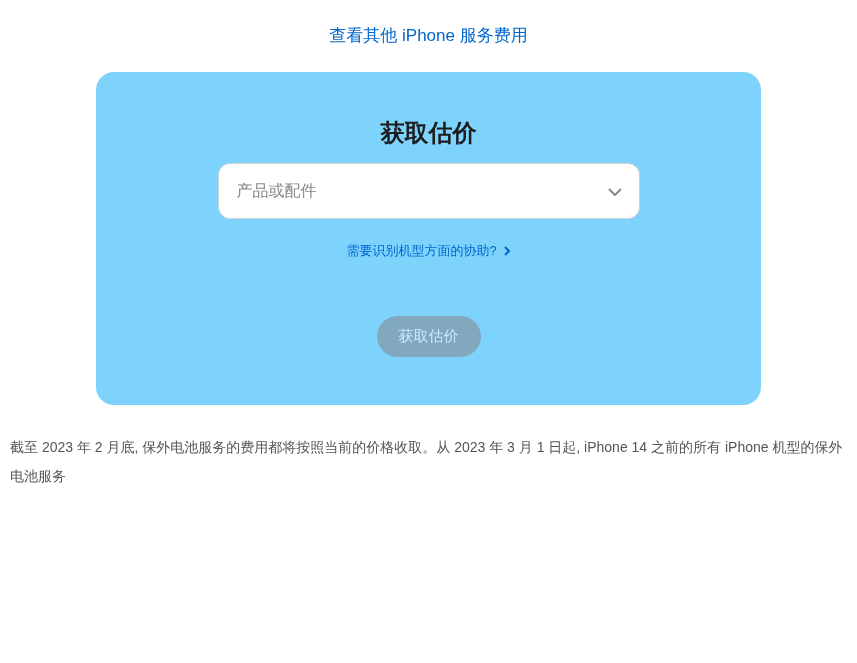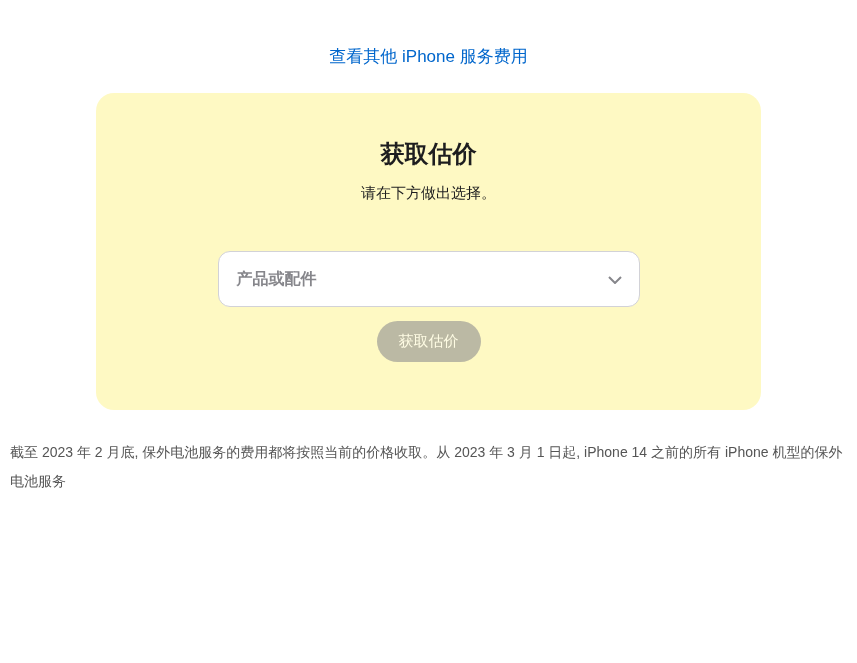--- a/index.html
+++ b/index.html
@@ -9,51 +9,50 @@
     }
     body {
       font-family: -apple-system, BlinkMacSystemFont, "Segoe UI", "Helvetica Neue", Arial, sans-serif;
       background: #fff;
       width: 857px;
       height: 663px;
       position: relative;
     }
     .top-link {
       text-align: center;
-      padding: 45px 0 25px 0;
+      padding: 24px 0 25px 0;
     }
     .top-link a {
       color: #0066cc;
       text-decoration: none;
       font-size: 17px;
     }
     .card {
-      background: #fef9c3;
+      background: #7dd3fc;
       border-radius: 18px;
       width: 665px;
       margin: 0 auto;
       padding: 45px 40px 48px 40px;
       text-align: center;
     }
     .card-title {
       font-size: 24px;
       font-weight: 600;
       color: #1d1d1f;
       margin-bottom: 14px;
     }
     .card-subtitle {
       font-size: 15px;
       color: #1d1d1f;
       margin-bottom: 48px;
     }
     .select-wrapper {
       position: relative;
       width: 422px;
-      margin: 0 auto 14px auto;
-      font-weight: bold;
+      margin: 0 auto 22px auto;
     }
     .select-input {
       width: 100%;
       height: 56px;
       border: 1px solid #d2d2d7;
       border-radius: 12px;
       background: #fff;
       padding: 0 45px 0 18px;
       font-size: 16px;
       color: #86868b;
@@ -119,32 +118,41 @@
   </style>
 </head>
 <body>
 
 <div class="top-link">
   <a href="#">查看其他 iPhone 服务费用</a>
 </div>
 
 <div class="card">
   <div class="card-title">获取估价</div>
-  <div class="card-subtitle">请在下方做出选择。</div>
 
   <div class="select-wrapper">
     <div class="select-input">产品或配件</div>
     <span class="chevron">
       <svg viewBox="0 0 14 8">
           <polyline points="1,1 7,7 13,1"></polyline>
         </svg>
     </span>
   </div>
 
 
+  <div class="help-link">
+    <a href="#">
+      <span>需要识别机型方面的协助?</span>
+      <span class="help-chevron">
+        <svg viewBox="0 0 6 10">
+            <polyline points="1,1 5,5 1,9"></polyline>
+          </svg>
+      </span>
+    </a>
+  </div>
 
   <button class="submit-btn">获取估价</button>
 </div>
 
 <div class="footer-text">
   <p>
     <span>截至 2023 年 2 月底, 保外电池服务的费用都将按照当前的价格收取。从 2023 年 3 月 1 日起, iPhone 14 之前的所有 iPhone 机型的保外电池服务</span>
   </p>
 </div>
 

